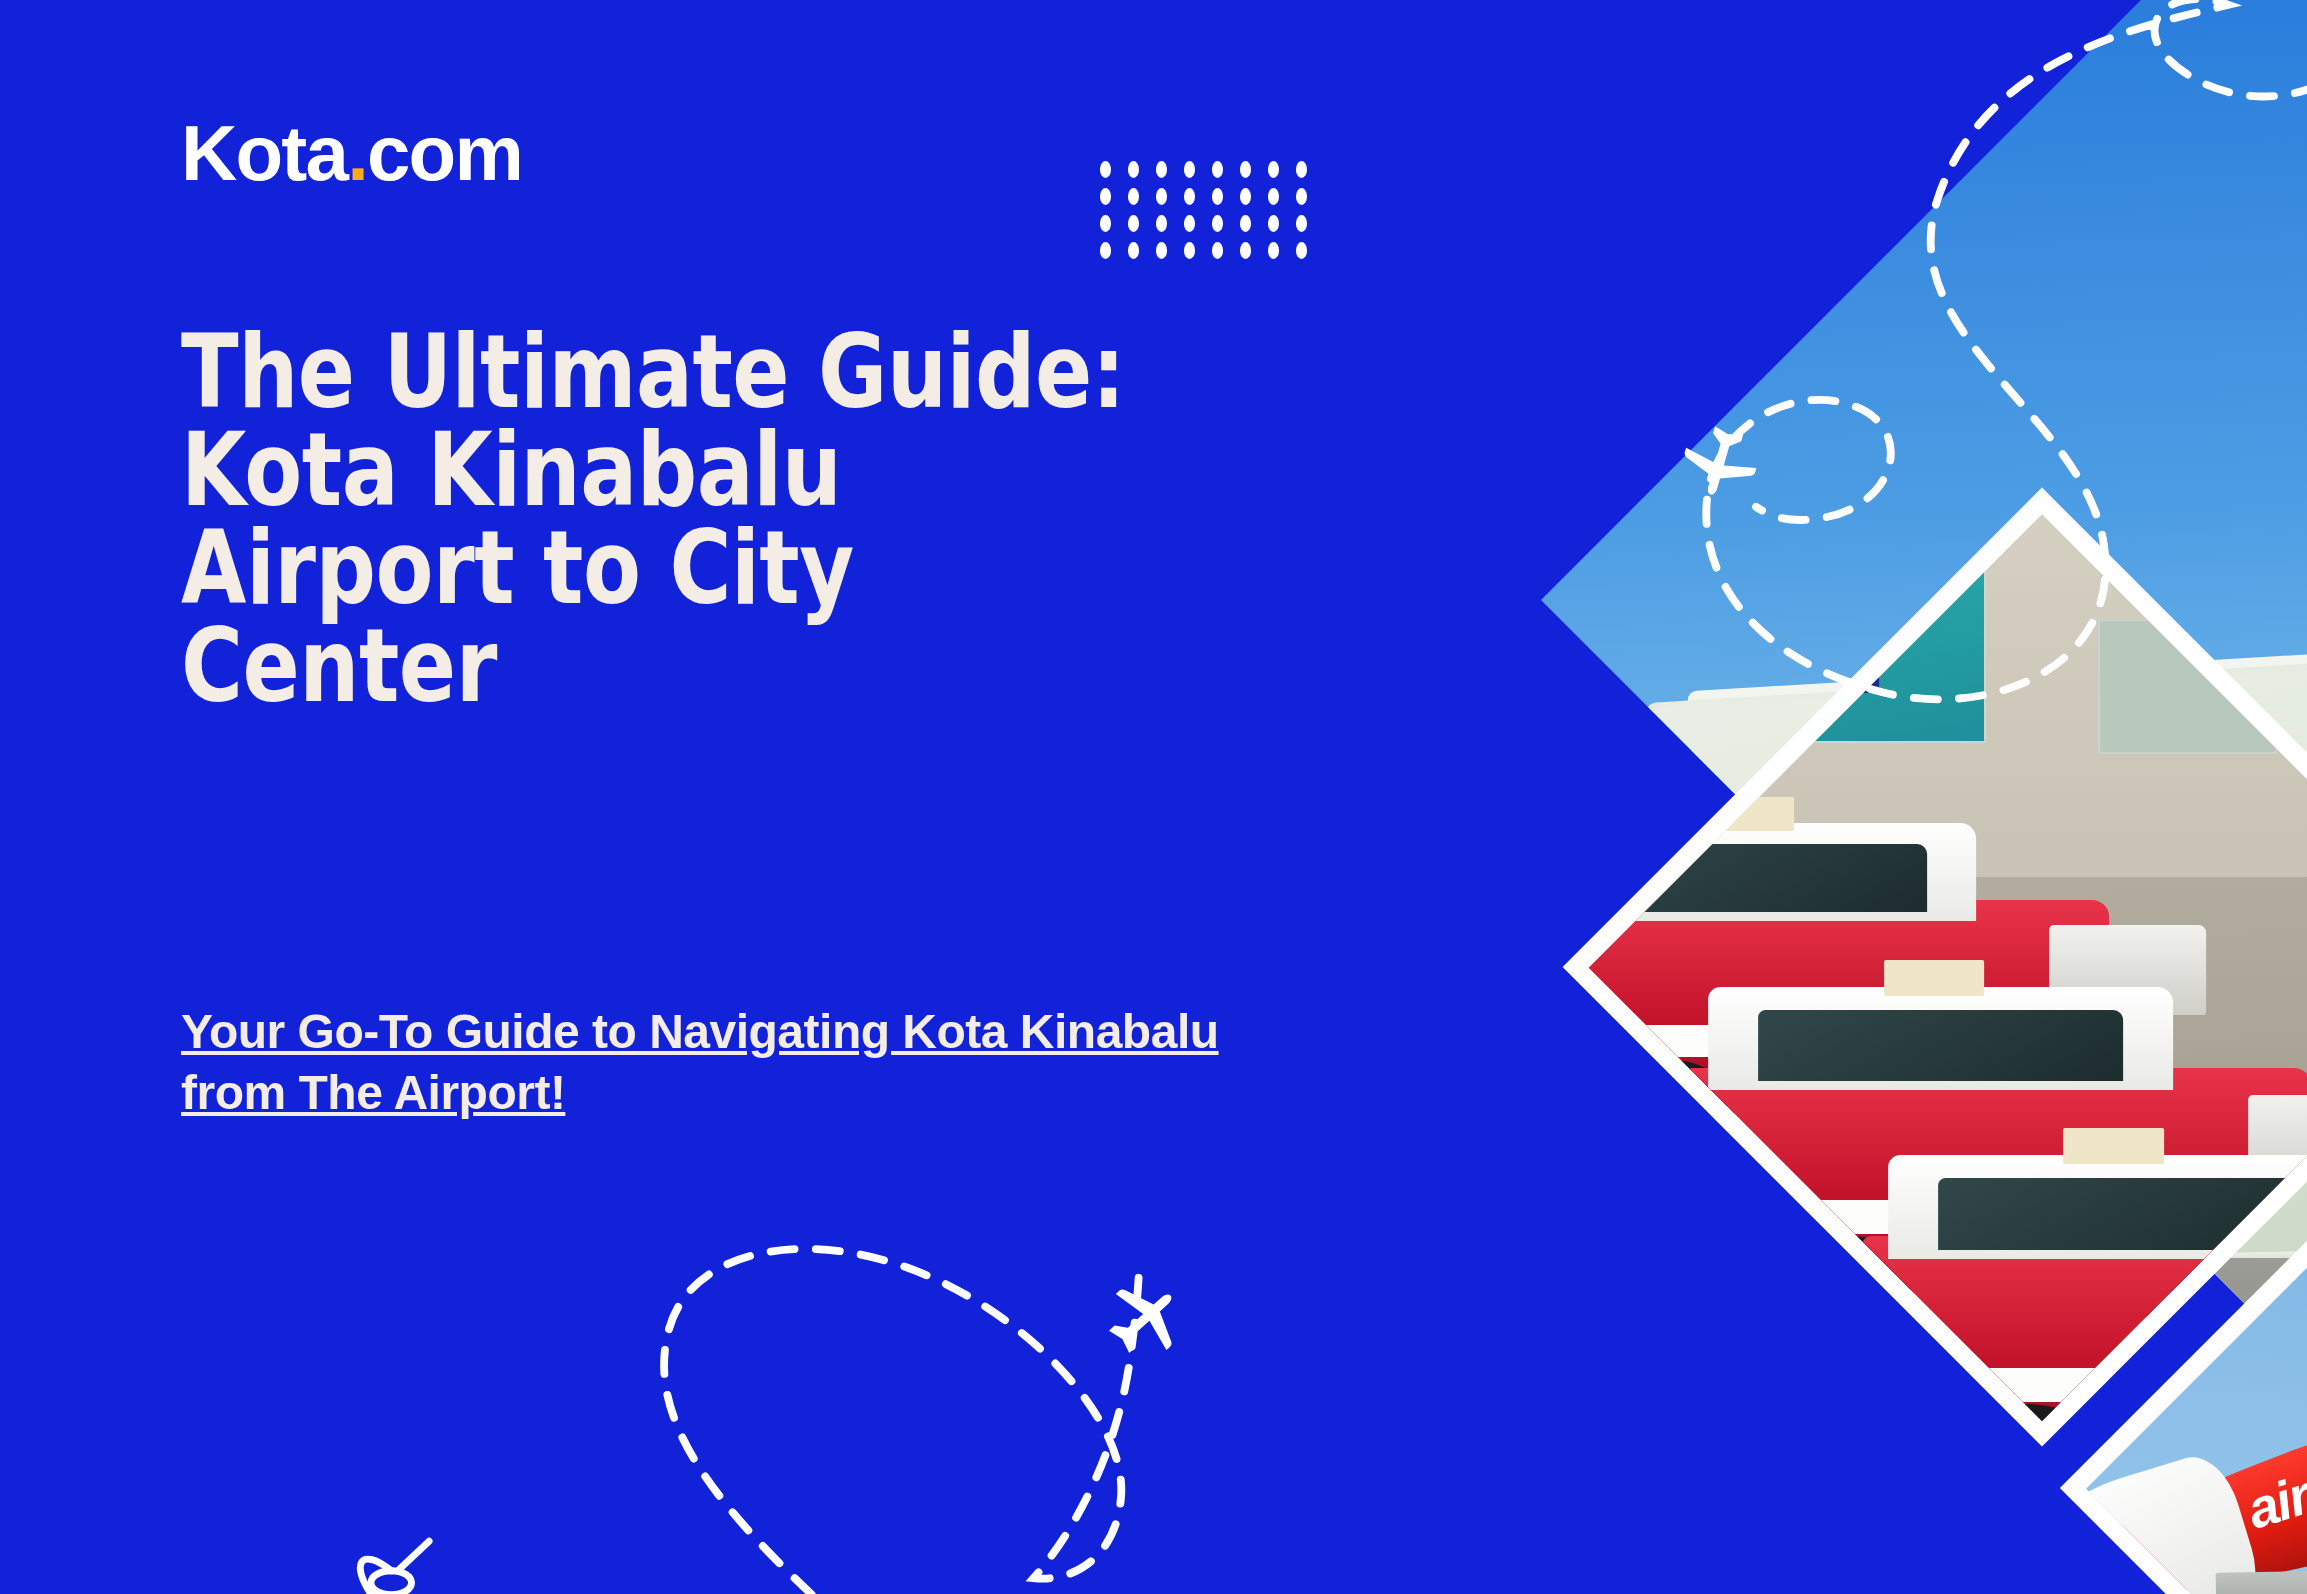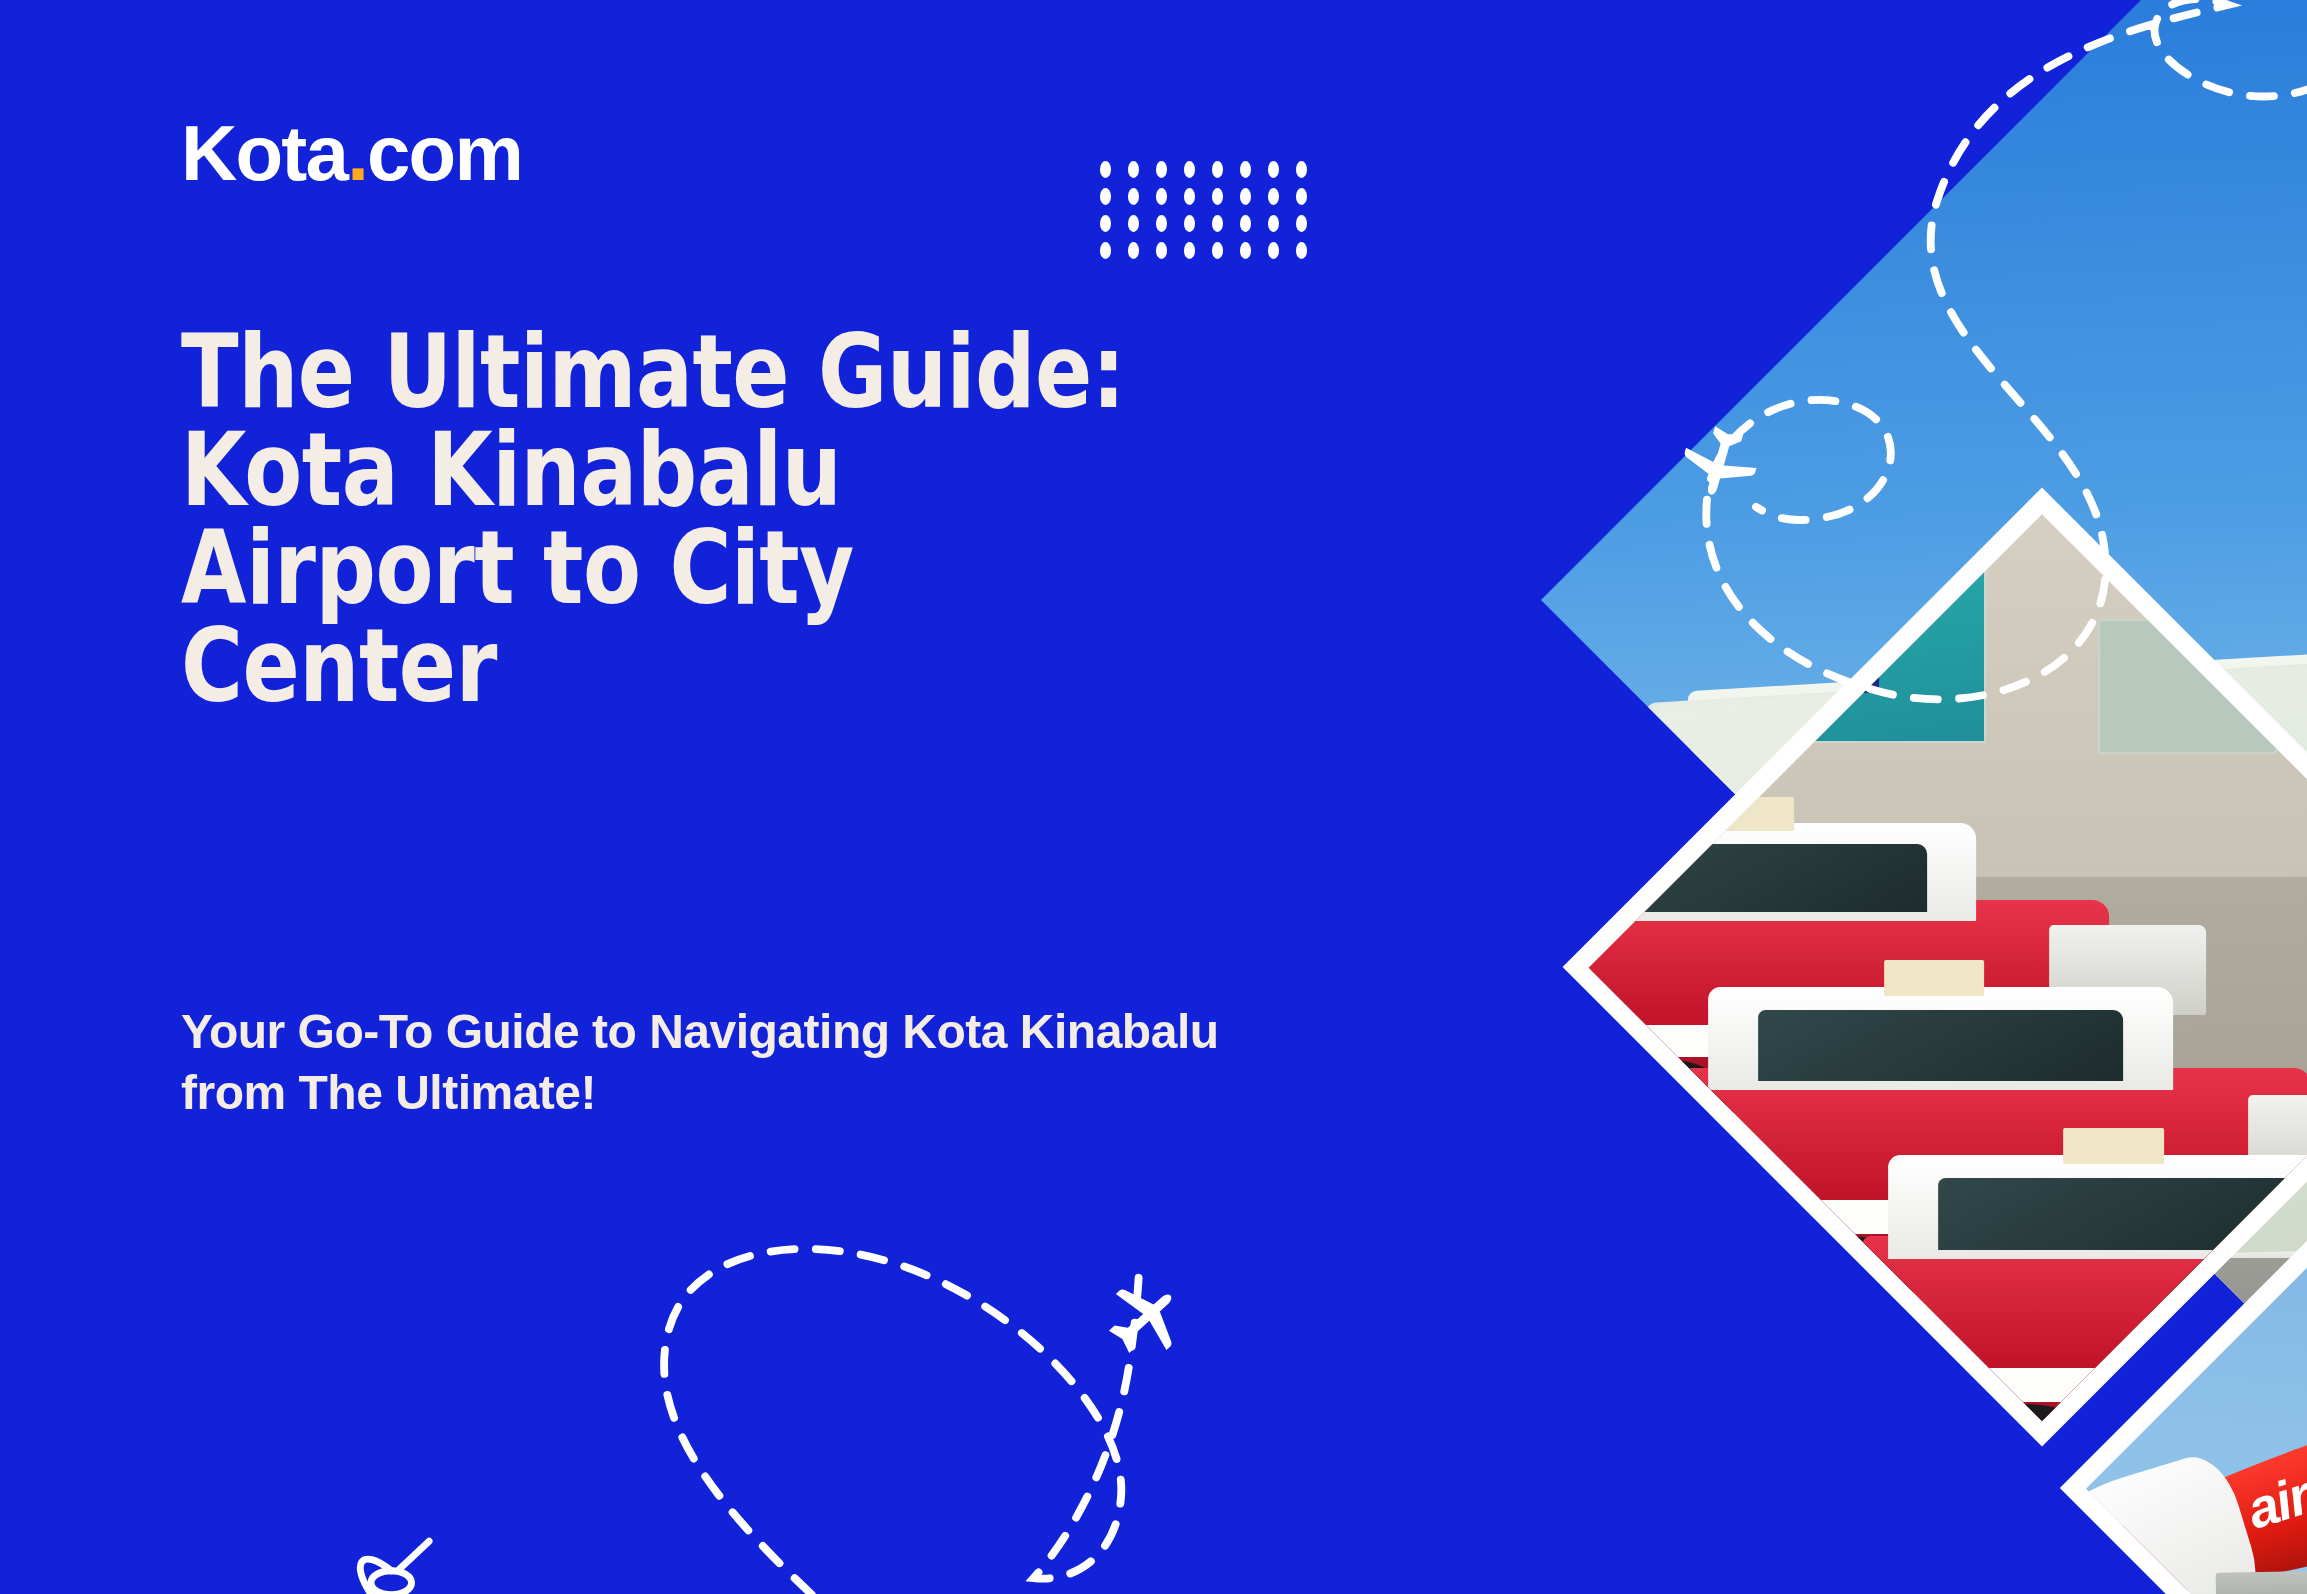--- a/index.html
+++ b/index.html
@@ -98,21 +98,21 @@
 
   #subtitle{
     position:absolute; left:181px; top:1001px;
     width:1500px;
     color:#F4EDE6;
     font-weight:bold;
     font-size:48px;
     line-height:1.28;
     letter-spacing:-0.5px;
   }
-  #subtitle div{ white-space:nowrap; }
+  #subtitle div{ white-space:nowrap;text-decoration:underline; }
 
   
   .diamond-frame{
     position:absolute;
     background:#ffffff;
     transform:rotate(45deg);
     overflow:hidden;
     box-shadow:0 0 0 0 rgba(0,0,0,0);
   }
   .diamond-frame > .clip{
@@ -386,17 +386,17 @@
 
   <div id="headline">
     <div>The Ultimate Guide:</div>
     <div>Kota Kinabalu</div>
     <div>Airport to City</div>
     <div>Center</div>
   </div>
 
   <div id="subtitle">
     <div>Your Go-To Guide to Navigating Kota Kinabalu</div>
-    <div>from The Ultimate!</div>
+    <div>from The Airport!</div>
   </div>
 
 </div>
 
 
 </body></html>

